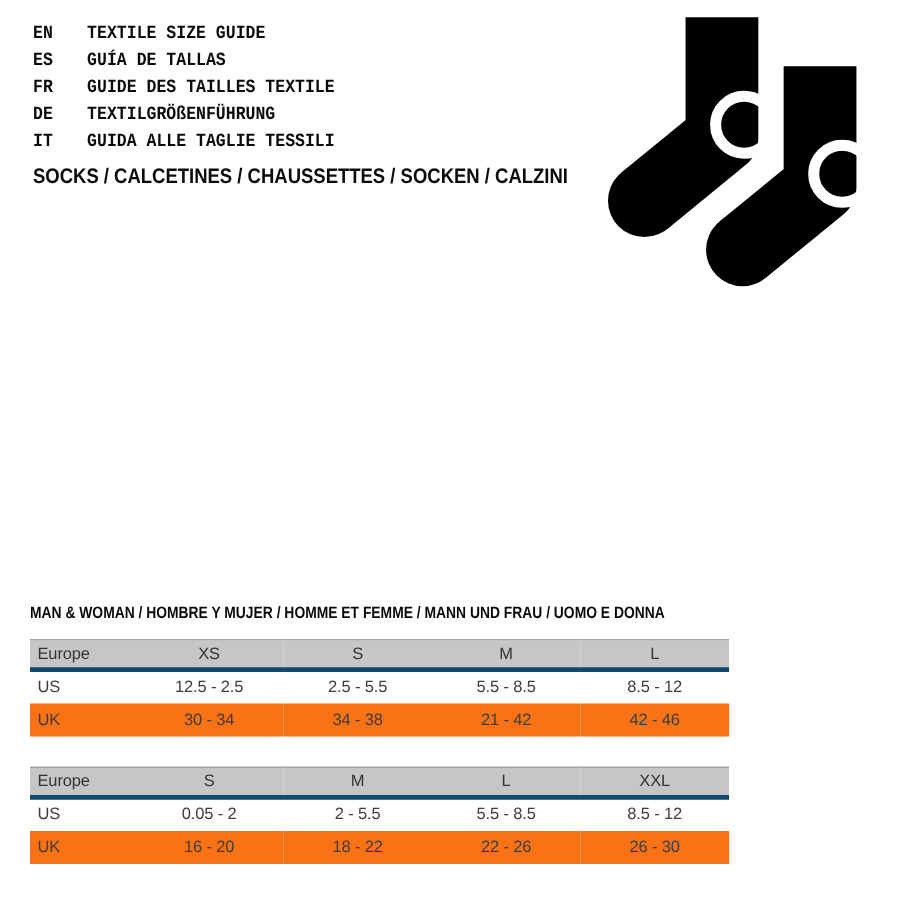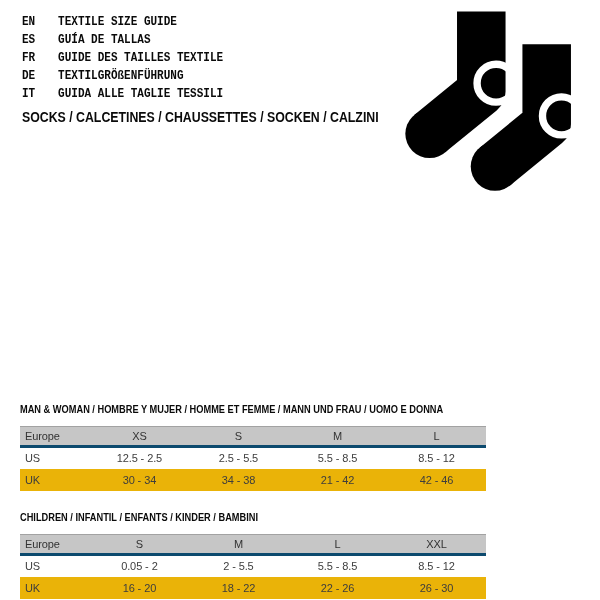--- a/index.html
+++ b/index.html
@@ -45,21 +45,21 @@
   table.size-table thead th {
     background:#c6c6c6; height:20px; font-weight:400;
     border-top:1px solid #a2a2a2; border-bottom:3px solid #0c4a6e;
     color:#333;
   }
   table.size-table td, table.size-table th { text-align:center; vertical-align:middle; }
   table.size-table .row-label, table.size-table thead th.first {
     text-align:left; padding-left:5px;
   }
   table.size-table tbody tr { height:22px; }
-  table.size-table tbody tr.alt { background:#eab308; }
+  table.size-table tbody tr.alt { background:#f97316; }
   table.size-table tbody th { font-weight:400; }
 </style>
 </head>
 <body>
 
 <div class="page">
 
   <div class="lang-list">
     <div class="lang-row cond">
       <span class="lang-code">EN</span>
@@ -140,23 +140,20 @@
           <td>30 - 34</td>
           <td>34 - 38</td>
           <td>21 - 42</td>
           <td>42 - 46</td>
         </tr>
       </tbody>
     </table>
   </section>
 
   <section class="size-section section-children">
-    <h2 class="table-title">
-      <span class="cond2">CHILDREN / INFANTIL / ENFANTS / KINDER / BAMBINI</span>
-    </h2>
     <table class="size-table">
       <colgroup>
         <col class="label-col">
           <col class="data-col">
           <col class="data-col">
           <col class="data-col">
           <col class="data-col">
       </colgroup>
       <thead>
         <tr>

